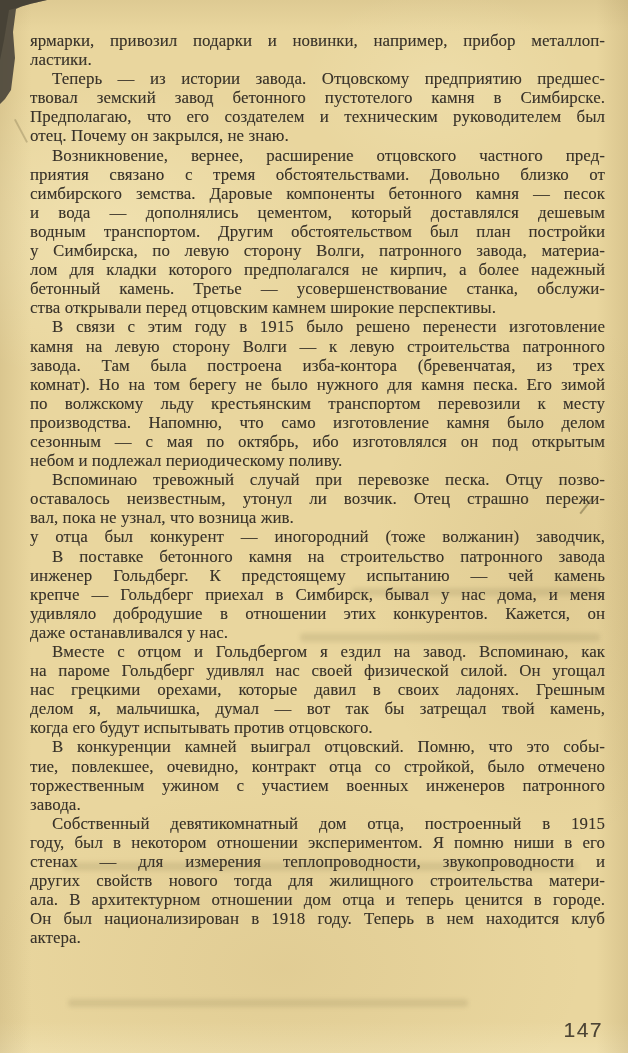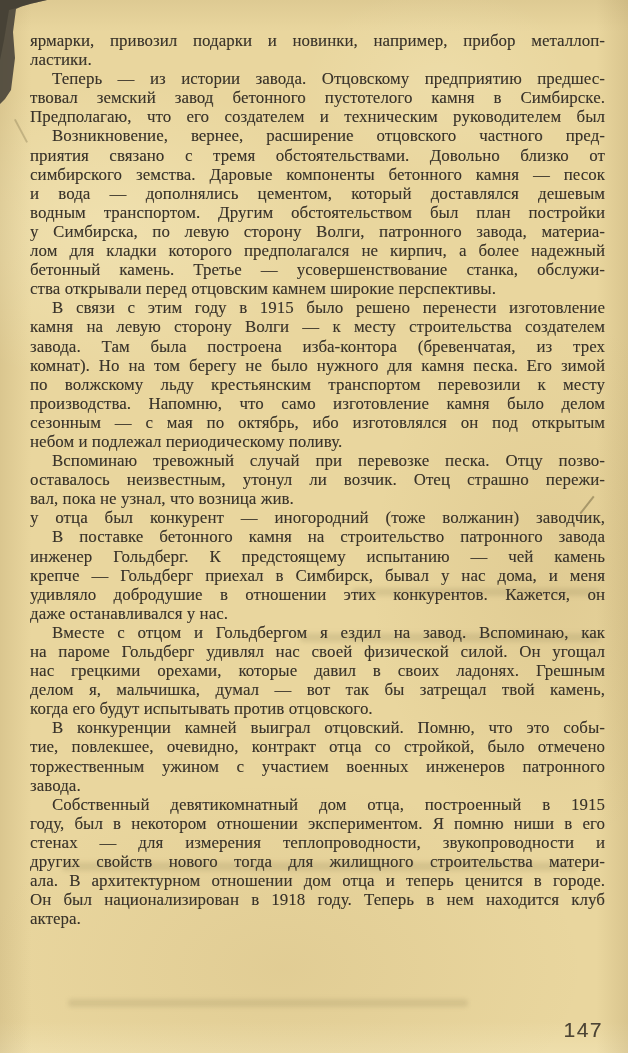--- a/index.html
+++ b/index.html
@@ -92,35 +92,36 @@
 
   <div class="page-text">
       <div class="para">
         <div class="line">ярмарки, привозил подарки и новинки, например, прибор металлоп-</div>
         <div class="line last">ластики.</div>
       </div>
       <div class="para">
         <div class="line first">Теперь — из истории завода. Отцовскому предприятию предшес-</div>
         <div class="line">твовал земский завод бетонного пустотелого камня в Симбирске.</div>
         <div class="line">Предполагаю, что его создателем и техническим руководителем был</div>
+        <div class="line last">отец. Почему он закрылся, не знаю.</div>
       </div>
       <div class="para">
         <div class="line first">Возникновение, вернее, расширение отцовского частного пред-</div>
         <div class="line">приятия связано с тремя обстоятельствами. Довольно близко от</div>
         <div class="line">симбирского земства. Даровые компоненты бетонного камня — песок</div>
         <div class="line">и вода — дополнялись цементом, который доставлялся дешевым</div>
         <div class="line">водным транспортом. Другим обстоятельством был план постройки</div>
         <div class="line">у Симбирска, по левую сторону Волги, патронного завода, материа-</div>
         <div class="line">лом для кладки которого предполагался не кирпич, а более надежный</div>
         <div class="line">бетонный камень. Третье — усовершенствование станка, обслужи-</div>
         <div class="line last">ства открывали перед отцовским камнем широкие перспективы.</div>
       </div>
       <div class="para">
         <div class="line first">В связи с этим году в 1915 было решено перенести изготовление</div>
-        <div class="line">камня на левую сторону Волги — к месту строительства создателем</div>
+        <div class="line">камня на левую сторону Волги — к левую строительства патронного</div>
         <div class="line">завода. Там была построена изба-контора (бревенчатая, из трех</div>
         <div class="line">комнат). Но на том берегу не было нужного для камня песка. Его зимой</div>
         <div class="line">по волжскому льду крестьянским транспортом перевозили к месту</div>
         <div class="line">производства. Напомню, что само изготовление камня было делом</div>
         <div class="line">сезонным — с мая по октябрь, ибо изготовлялся он под открытым</div>
         <div class="line last">небом и подлежал периодическому поливу.</div>
       </div>
       <div class="para">
         <div class="line first">Вспоминаю тревожный случай при перевозке песка. Отцу позво-</div>
         <div class="line">оставалось неизвестным, утонул ли возчик. Отец страшно пережи-</div>

